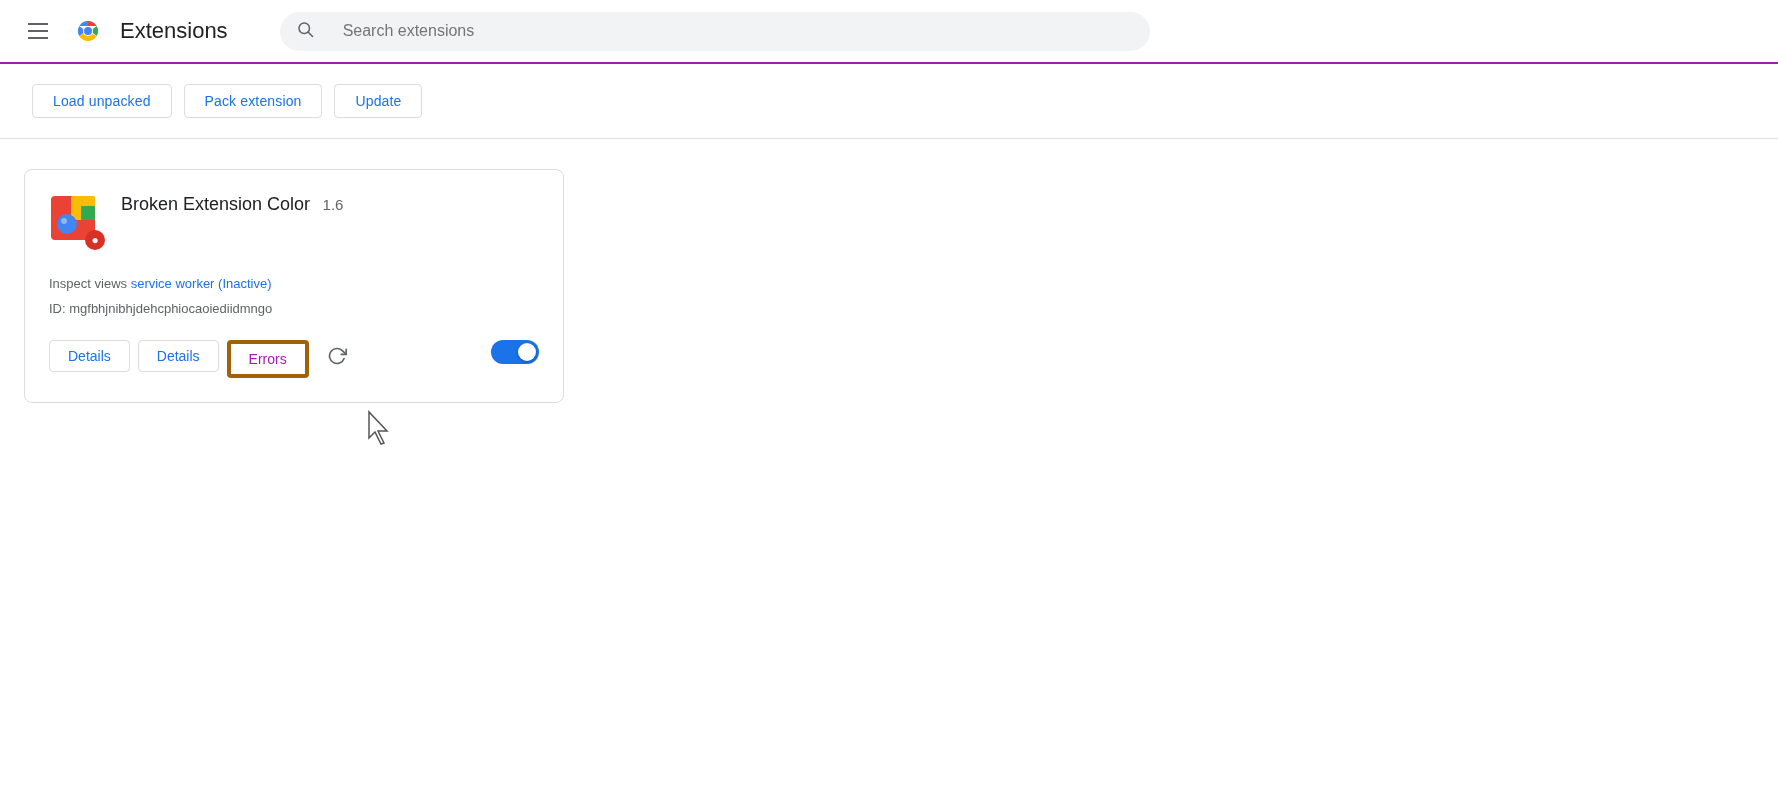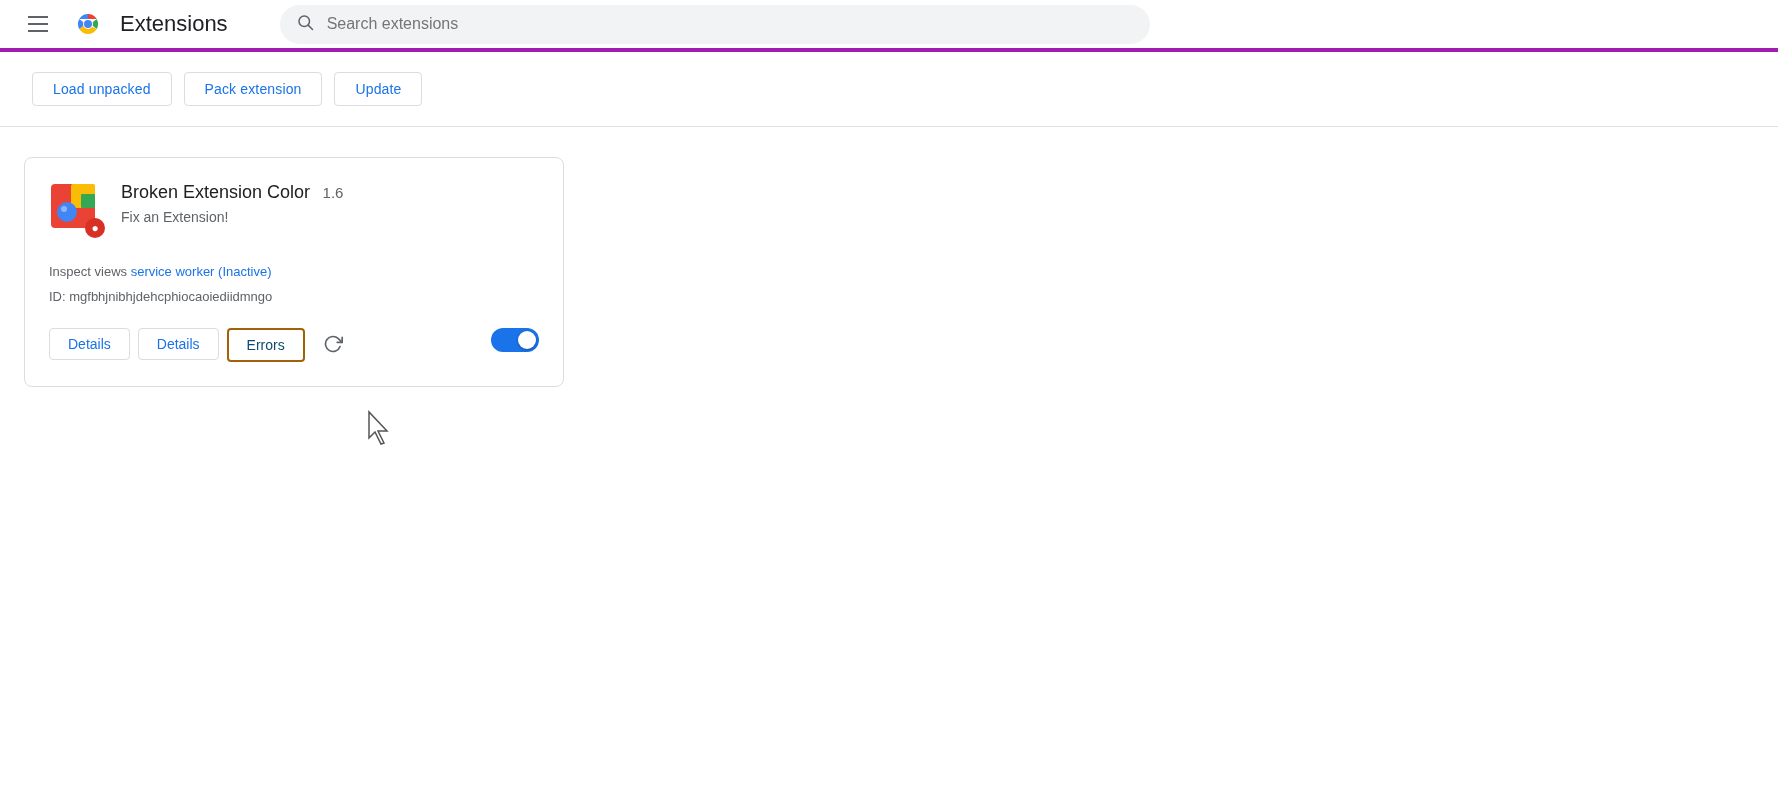--- a/index.html
+++ b/index.html
@@ -9,22 +9,22 @@
       color: #202124;
       width: 1778px;
       min-height: 800px;
     }
 
     
     .header {
       display: flex;
       align-items: center;
       padding: 0 20px;
-      height: 52px;
-      border-bottom: 4px solid #a21caf;
+      height: 64px;
+      border-bottom: 2px solid #a21caf;
       gap: 16px;
     }
     .hamburger-icon {
       cursor: pointer;
       display: flex;
       flex-direction: column;
       gap: 5px;
       padding: 8px;
     }
     .hamburger-icon span {
@@ -47,21 +47,21 @@
       flex: 1;
       max-width: 870px;
       margin-left: 20px;
     }
     .search-box {
       display: flex;
       align-items: center;
       background: #f1f3f4;
       border-radius: 24px;
       padding: 8px 16px;
-      gap: 13px;
+      gap: 29px;
       width: 100%;
     }
     .search-icon {
       color: #5f6368;
       font-size: 18px;
     }
     .search-input {
       border: none;
       background: transparent;
       font-size: 16px;
@@ -181,23 +181,23 @@
       border: 1px solid #dadce0;
       background: #fff;
       color: #1a73e8;
       font-size: 14px;
       font-weight: 500;
       padding: 7px 18px;
       border-radius: 4px;
       cursor: pointer;
     }
     .errors-btn {
-      border: 2px solid #a16207;
-      background: #fff;
-      color: #0c4a6e;
+      border: 4px solid #a16207;
+      background: #fff;
+      color: #a21caf;
       font-size: 14px;
       font-weight: 500;
       padding: 7px 18px;
       border-radius: 4px;
       cursor: pointer;
     }
     .reload-btn {
       border: none;
       background: transparent;
       color: #5f6368;
@@ -307,21 +307,20 @@
         </svg>
         
         <div class="error-badge">
           <span class="error-badge-icon">●</span>
         </div>
       </div>
 
       <div class="card-title-area">
         <span class="ext-name">Broken Extension Color</span>
         <span class="ext-version">1.6</span>
-        <div class="ext-description">Fix an Extension!</div>
       </div>
 
     </div>
 
     <div class="card-meta">
       <div class="meta-line">
         <span>Inspect views </span>
         <a class="service-worker-link">service worker (Inactive)</a>
       </div>
       <div class="meta-line">ID: mgfbhjnibhjdehcphiocaoiediidmngo</div>

